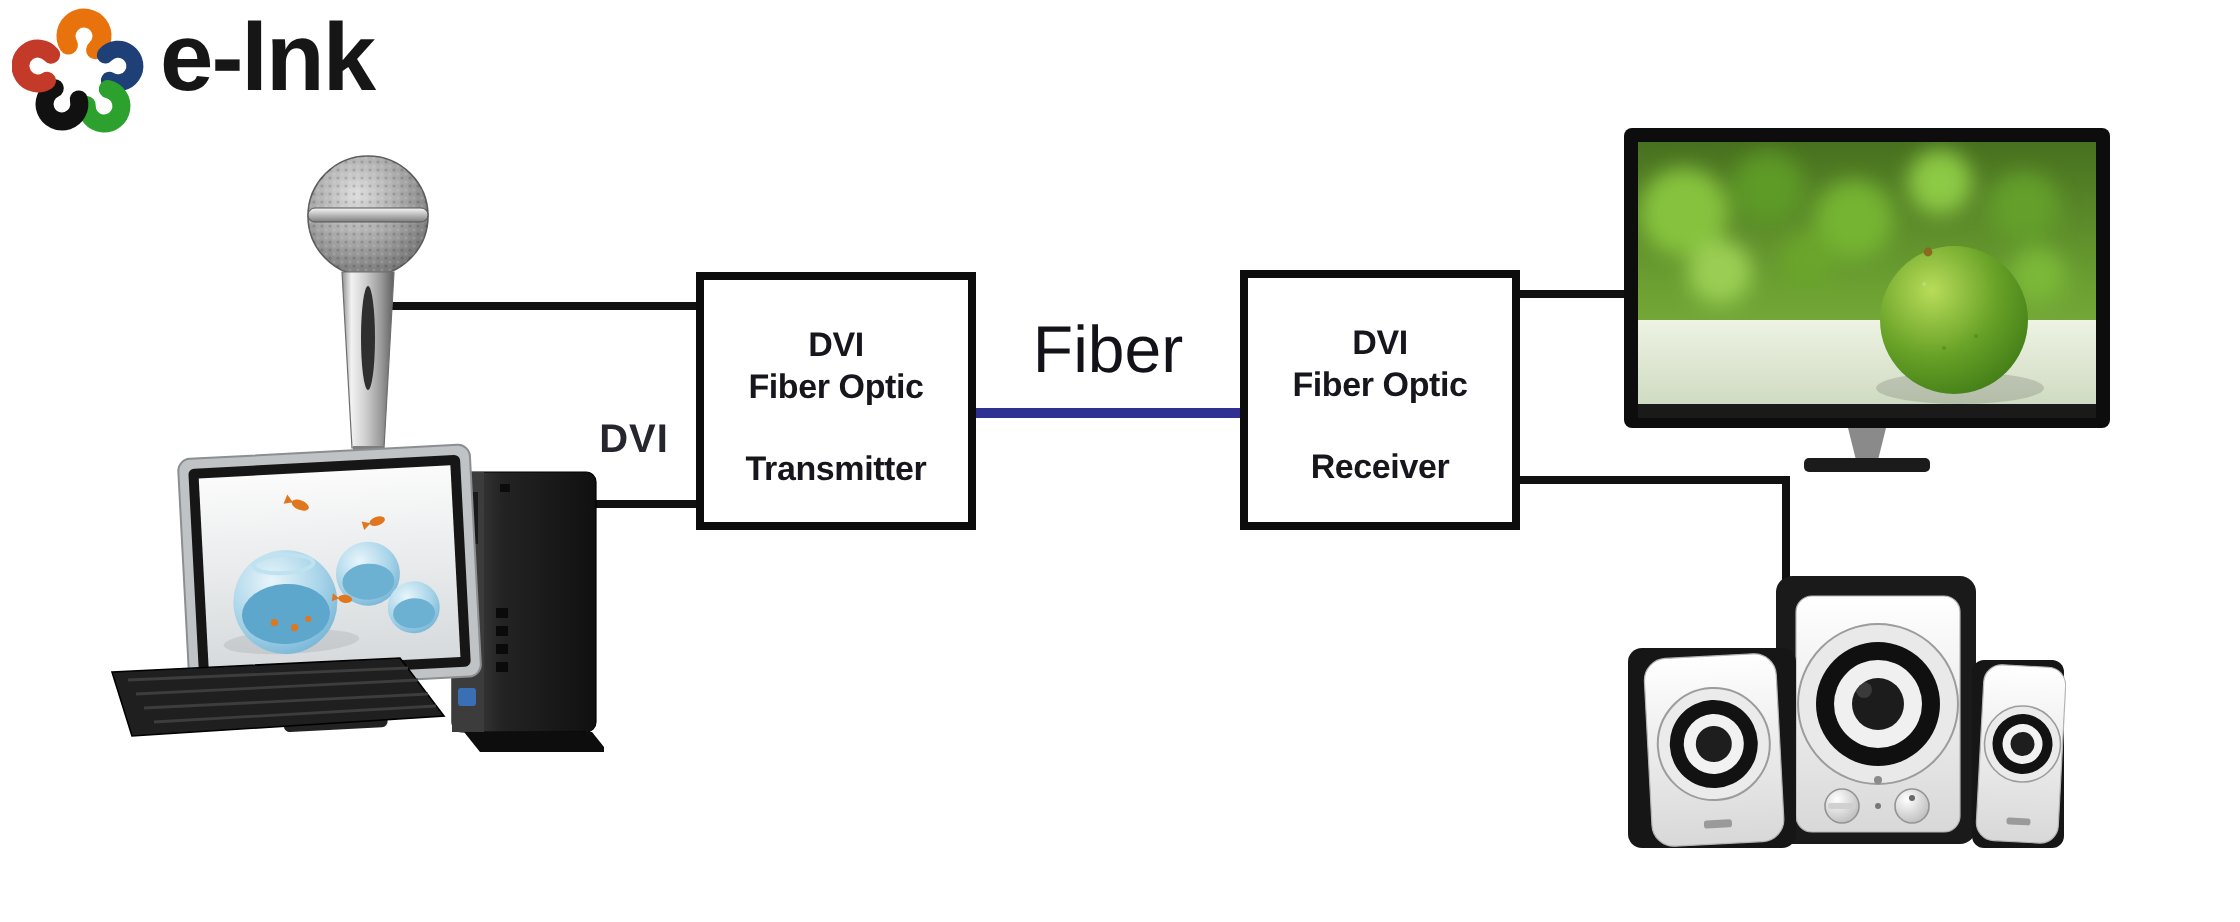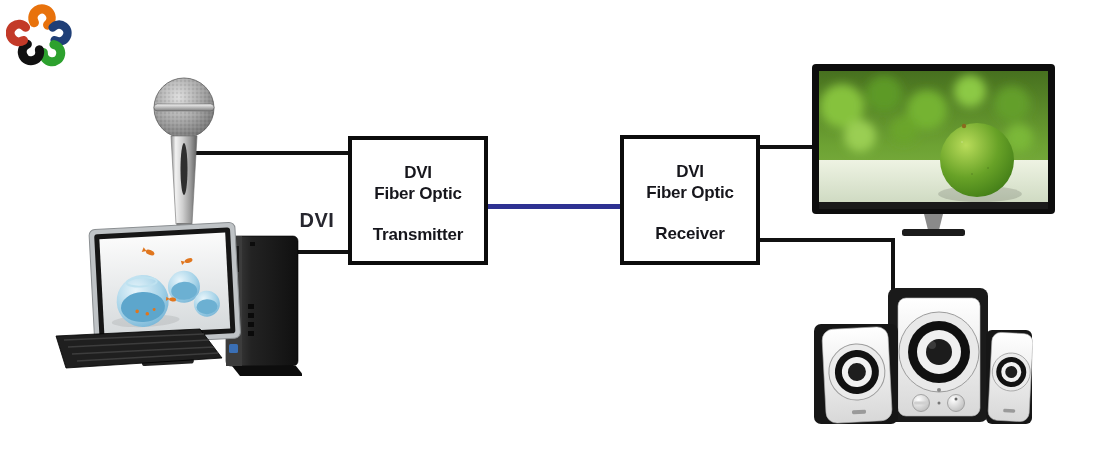--- a/index.html
+++ b/index.html
@@ -56,20 +56,21 @@
     <span>Transmitter</span>
   </div>
 
   <div class="box box-rx">
     <span>DVI</span>
     <span>Fiber Optic</span>
     <span class="spacer"></span>
     <span>Receiver</span>
   </div>
 
+  <div class="fiber-label">Fiber</div>
   <div class="dvi-label">DVI</div>
 
   <div class="logo-icon">
     <svg width="68" height="64" viewBox="0 0 68 64">
       <g transform="translate(36,15) rotate(100)">
         <path d="M5.79 -6.89A9 9 0 1 0 5.79 6.89" stroke="#e8720c" stroke-width="9.5" fill="none" stroke-linecap="round"></path>
       </g>
       <g transform="translate(53,30) rotate(171)">
         <path d="M5.4 -6.4A8.4 8.4 0 1 0 5.4 6.4" stroke="#1f3f77" stroke-width="8.5" fill="none" stroke-linecap="round"></path>
       </g>
@@ -77,20 +78,21 @@
         <path d="M5.6 -6.6A8.7 8.7 0 1 0 5.6 6.6" stroke="#2da12e" stroke-width="9" fill="none" stroke-linecap="round"></path>
       </g>
       <g transform="translate(25,49) rotate(-65)">
         <path d="M5.6 -6.6A8.7 8.7 0 1 0 5.6 6.6" stroke="#111111" stroke-width="9" fill="none" stroke-linecap="round"></path>
       </g>
       <g transform="translate(13,30) rotate(9)">
         <path d="M5.6 -6.6A8.7 8.7 0 1 0 5.6 6.6" stroke="#c33a28" stroke-width="9" fill="none" stroke-linecap="round"></path>
       </g>
     </svg>
   </div>
+  <div class="logo-text">e-lnk</div>
 
   <div class="dev dev-mic">
     <svg width="90" height="165" viewBox="0 0 90 165">
       <defs>
         <radialGradient id="gHead" cx="40%" cy="32%" r="75%">
           <stop offset="0" stop-color="#dedede"></stop>
             <stop offset="0.55" stop-color="#a5a5a5"></stop>
             <stop offset="1" stop-color="#6f6f6f"></stop>
         </radialGradient>
         <linearGradient id="gHandle" x1="0" y1="0" x2="1" y2="0">

